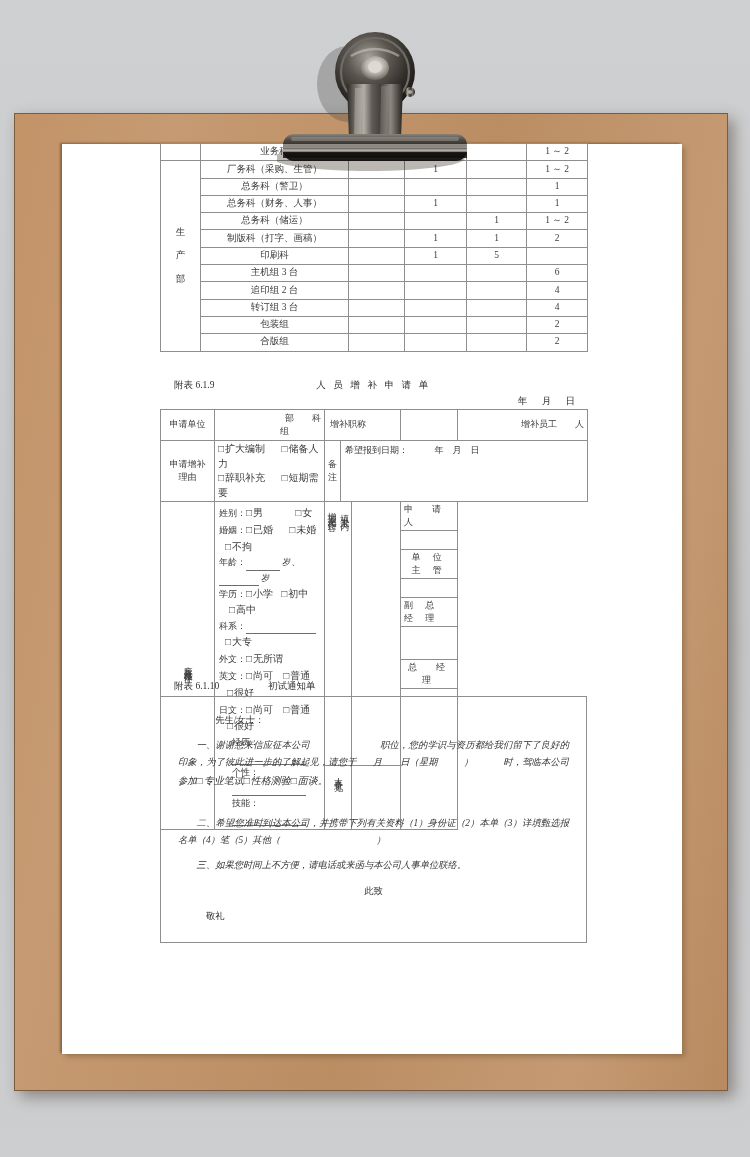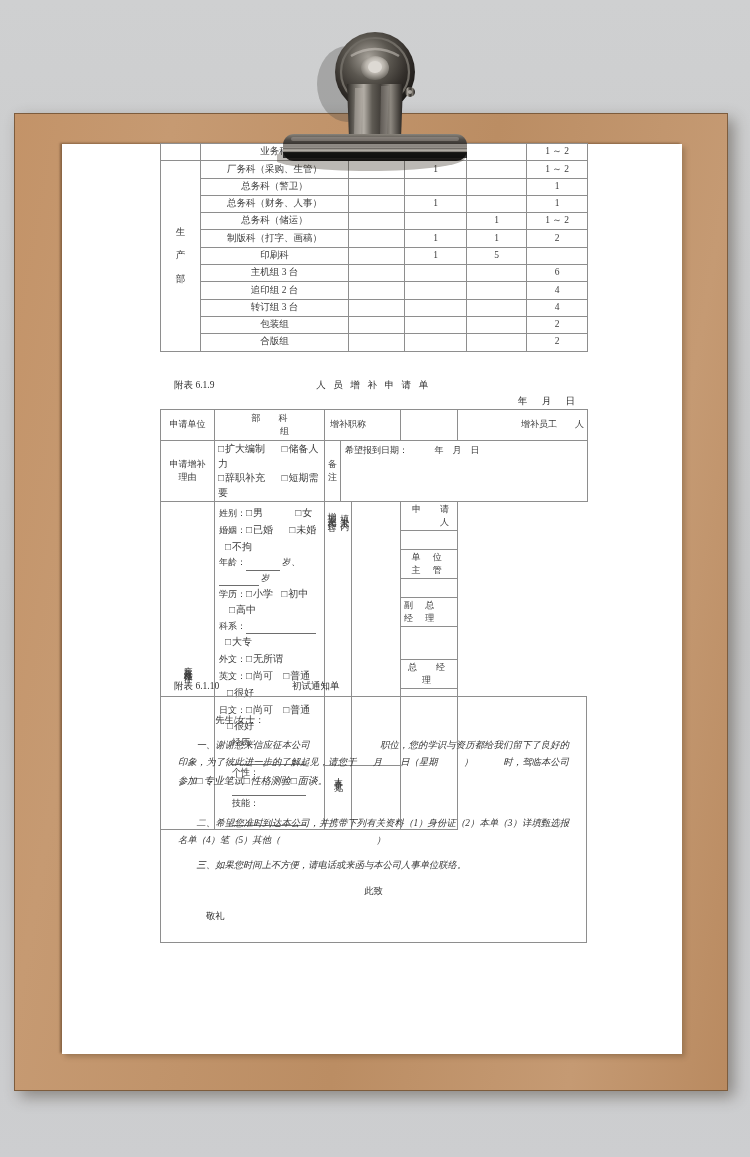--- a/index.html
+++ b/index.html
@@ -357,21 +357,21 @@
         <col style="width:16px">
         <col style="width:60px">
         <col style="width:57px">
         <col style="width:130px">
       </colgroup>
       <tbody>
 
         <tr>
           <td class="ctr" style="height:28px">申请单位</td>
           <td class="ctr">
-            <div style="text-align:center">部　　科</div>
+            <div style="text-align:right">部　　科</div>
             <div style="text-align:center;padding-left:30px">组</div>
           </td>
           <td class="mid" colspan="2" style="padding-left:5px">增补职称</td>
           <td class="mid"></td>
           <td class="mid" style="text-align:right">增补员工　　人</td>
         </tr>
 
         <tr>
           <td class="ctr" style="height:34px;white-space:pre-line;line-height:1.5">申请增补
 理由</td>
@@ -465,21 +465,21 @@
                 <td style="border:0"></td>
               </tr>
             </tbody>
               </table>
           </td>
 
           <td style="padding:0;vertical-align:top">
             <table style="border-collapse:collapse;width:100%;table-layout:fixed">
               <tbody>
                   <tr>
-                    <td style="border:0;border-bottom:1px solid #8e8e8e;height:15px;text-align:right"><span class="sig-label">申　请　人</span></td>
+                    <td style="border:0;border-bottom:1px solid #8e8e8e;height:15px;text-align:left"><span class="sig-label">申　请　人</span></td>
                   </tr>
               <tr>
                     <td style="border:0;border-bottom:1px solid #8e8e8e;height:16px"></td>
                   </tr>
               <tr>
                     <td style="border:0;border-bottom:1px solid #8e8e8e;height:15px;text-align:center"><span class="sig-label">单 位 主 管</span></td>
                   </tr>
               <tr>
                     <td style="border:0;border-bottom:1px solid #8e8e8e;height:16px"></td>
                   </tr>
@@ -497,21 +497,21 @@
                   </tr>
             </tbody>
               </table>
           </td>
         </tr>
       </tbody>
     </table>
 
     <div class="form-caption" id="cap-notice" style="top:537px;">
       <span class="cap-left">附表 6.1.10</span>
-      <span style="position:absolute;left:132px">初试通知单</span>
+      <span style="position:absolute;left:108px">初试通知单</span>
     </div>
 
     <div id="notice-block" style="top:553px;">
       <div id="notice-box">
         <p class="indent4">先生/女士：</p>
         <p class="indent2"><span>一、谢谢您来信应征本公司</span><span class="gap" style="width:70px"></span><span>职位，您的学识与资历都给我们留下了良好的印象，为了彼此进一步的了解起见，请您于</span><span class="gap" style="width:16px"></span><span>月</span><span class="gap" style="width:18px"></span><span>日（星期</span><span class="gap" style="width:26px"></span><span>）</span><span class="gap" style="width:30px"></span><span>时，驾临本公司参加</span><span class="cb">专业笔试</span><span class="cb">性格测验</span><span class="cb">面谈。</span></p>
         <div class="notice-space"></div>
         <p class="indent2"><span>二、希望您准时到达本公司，并携带下列有关资料（1）身份证（2）本单（3）详填甄选报名单（4）笔（5）其他（</span><span class="gap" style="width:96px"></span><span>）</span></p>
         <p class="indent2">三、如果您时间上不方便，请电话或来函与本公司人事单位联络。</p>
         <p class="center-line">此致</p>

